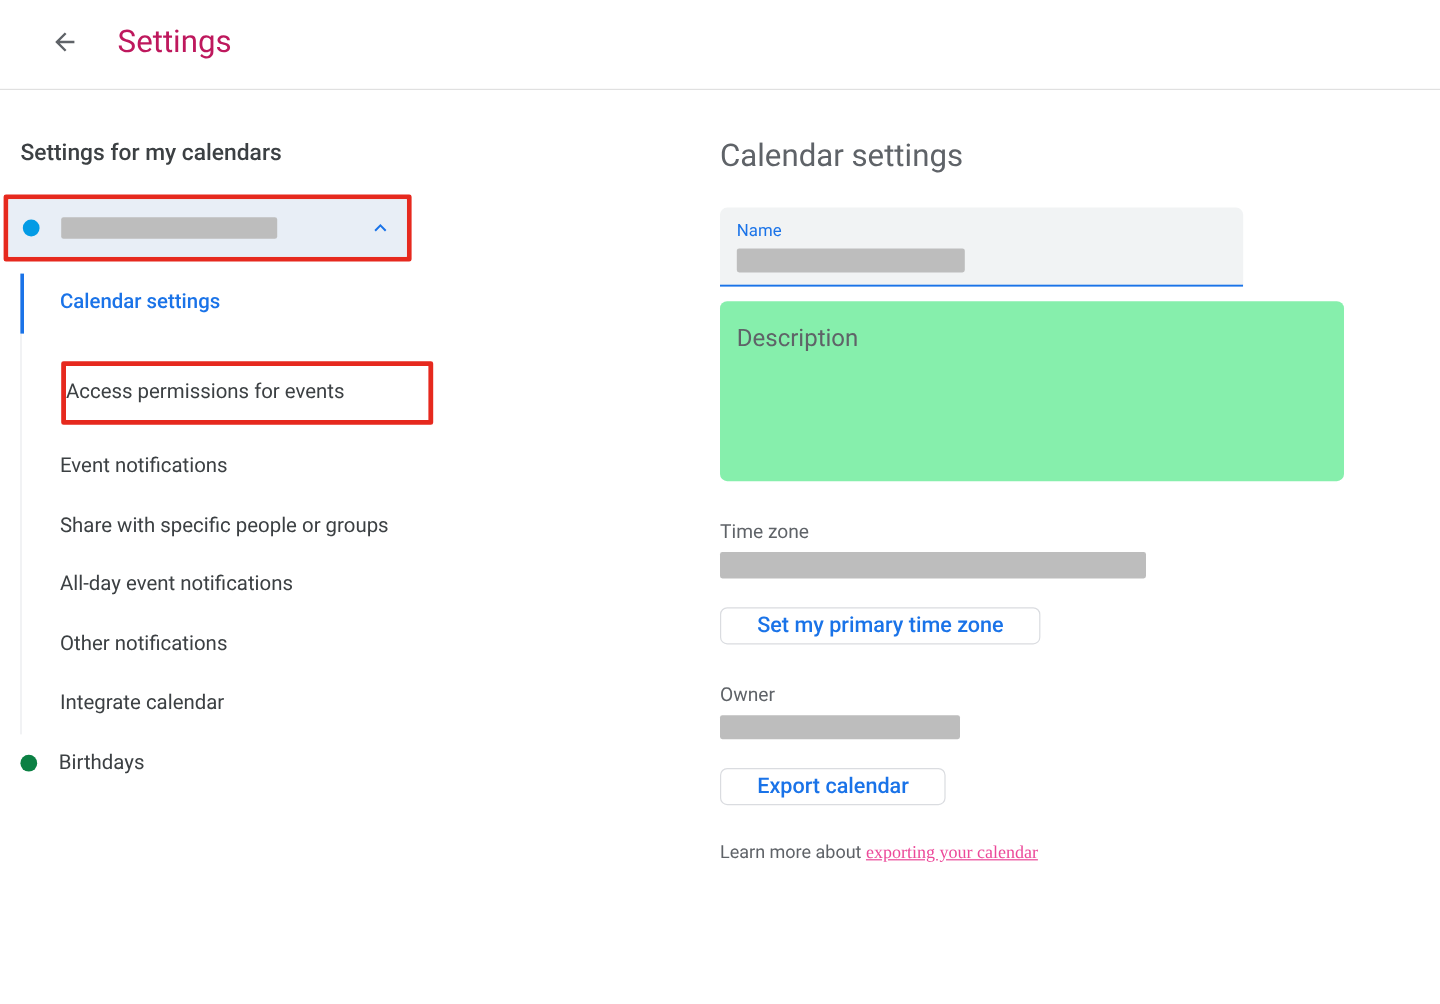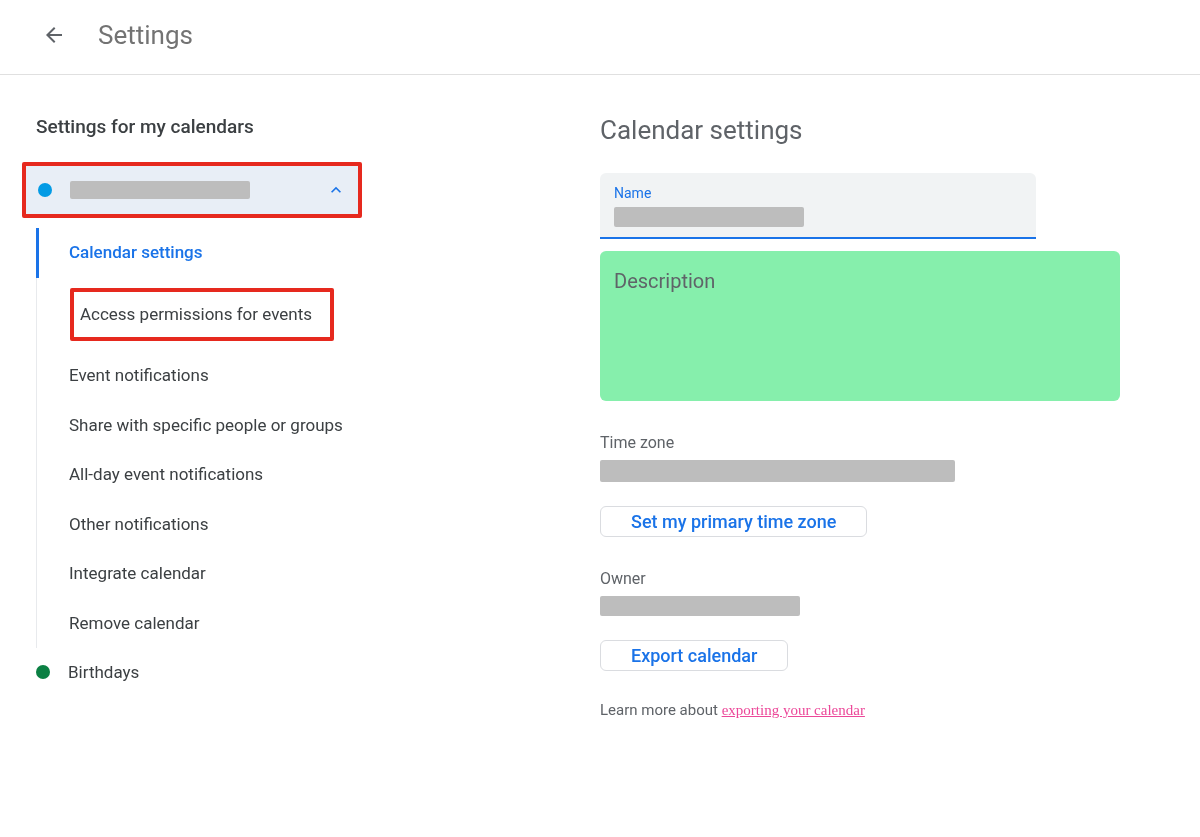--- a/index.html
+++ b/index.html
@@ -26,35 +26,35 @@
       justify-content: center;
       cursor: pointer;
     }
     .back-arrow svg {
       width: 24px;
       height: 24px;
       fill: #5f6368;
     }
     .header-title {
       font-size: 26px;
-      color: #737373;
+      color: #be185d;
       font-weight: 400;
     }
     .divider {
       border: none;
       border-top: 1px solid #e0e0e0;
       margin: 0;
     }
     .content {
       display: flex;
       padding-top: 40px;
     }
     .sidebar {
       width: 380px;
-      padding-left: 36px;
+      padding-left: 17px;
       flex-shrink: 0;
     }
     .sidebar-heading {
       font-size: 19px;
       color: #3c4043;
       font-weight: 500;
       margin-bottom: 24px;
     }
     .highlight-red {
       border: 4px solid #e6291e;
@@ -111,24 +111,23 @@
     }
     .subnav-item.active {
       color: #1a73e8;
       font-weight: 500;
       border-left: 3px solid #1a73e8;
       margin-left: -1px;
       padding-left: 30px;
     }
     .access-wrapper {
       margin-left: 33px;
-      margin-top: 10px;
+      margin-top: 23px;
       margin-bottom: 10px;
-      width: 264px;
-      text-align: center;
+      width: 310px;
     }
     .access-inner {
       padding: 10px 12px 10px 0;
       font-size: 17px;
       color: #3c4043;
       line-height: 1.5;
       cursor: pointer;
     }
     .birthdays-row {
       display: flex;
@@ -256,21 +255,20 @@
 
       <div class="access-wrapper highlight-red">
         <div class="access-inner">Access permissions for events</div>
       </div>
 
       <div class="subnav-item">Event notifications</div>
       <div class="subnav-item">Share with specific people or groups</div>
       <div class="subnav-item">All-day event notifications</div>
       <div class="subnav-item">Other notifications</div>
       <div class="subnav-item">Integrate calendar</div>
-      <div class="subnav-item">Remove calendar</div>
     </div>
 
     <div class="birthdays-row">
       <span class="calendar-dot dot-green"></span>
       <span class="label">Birthdays</span>
     </div>
   </div>
 
   <div class="main">
     <div class="main-heading">Calendar settings</div>

